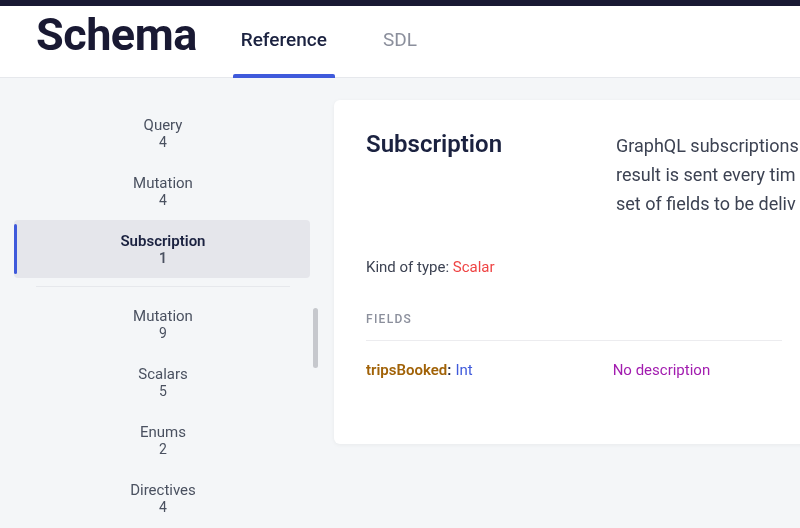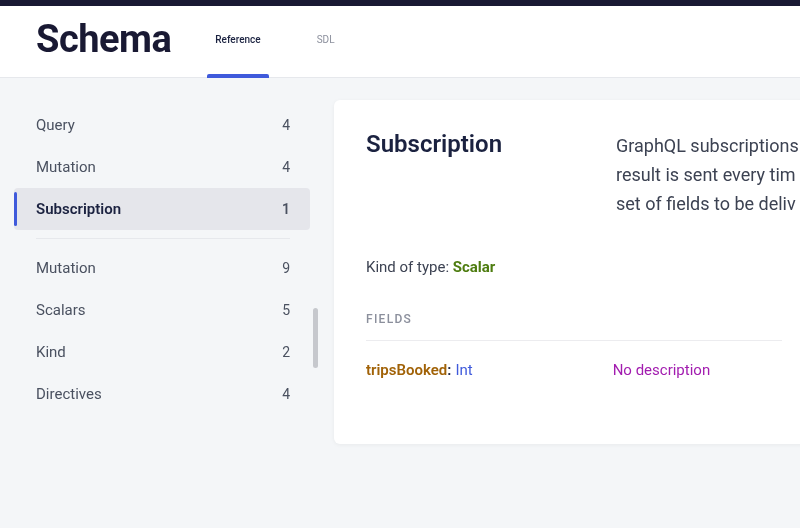--- a/index.html
+++ b/index.html
@@ -18,34 +18,34 @@
     .header {
       background: #ffffff;
       border-bottom: 1px solid #e6e8ec;
       display: flex;
       align-items: flex-end;
       padding: 0 36px 0 36px;
       height: 72px;
       position: relative;
     }
     .page-title {
-      font-size: 38px;
+      font-size: 45px;
       font-weight: 700;
       color: #191933;
       margin-right: 36px;
       margin-bottom: 16px;
       letter-spacing: -0.5px;
     }
     .tabs {
       display: flex;
       align-items: flex-end;
       height: 100%;
     }
     .tab {
-      font-size: 10px;
+      font-size: 19px;
       color: #8b8f9c;
       padding: 0 8px;
       margin-right: 40px;
       height: 100%;
       display: flex;
       align-items: center;
       position: relative;
       cursor: pointer;
       padding-bottom: 4px;
     }
@@ -67,28 +67,29 @@
       display: flex;
       height: calc(528px - 78px);
     }
     .sidebar {
       width: 320px;
       padding: 26px 10px 0 14px;
       position: relative;
     }
     .side-item {
       display: flex;
-      justify-content: space-between;
+      justify-content: flex-start;
       align-items: center;
       padding: 12px 20px 12px 22px;
       font-size: 15px;
       color: #4a5160;
       cursor: pointer;
       border-radius: 4px;
       position: relative;
+      flex-direction: column;
     }
     .side-item .count {
       color: #4a5160;
       font-size: 14px;
     }
     .side-item.selected {
       background: #e5e6eb;
       color: #1b2240;
       font-weight: 600;
     }
@@ -148,23 +149,22 @@
       line-height: 1.6;
       padding-top: 2px;
       white-space: nowrap;
     }
     .kind-row {
       font-size: 15px;
       color: #3c4252;
       margin-bottom: 36px;
     }
     .kind-link {
-      color: #4d7c0f;
-      cursor: pointer;
-      font-weight: bold;
+      color: #ef4444;
+      cursor: pointer;
     }
     .section-label {
       font-size: 12px;
       letter-spacing: 1.3px;
       color: #8b8f9c;
       font-weight: 500;
       margin-bottom: 14px;
     }
     .field-divider {
       height: 1px;
@@ -232,21 +232,21 @@
 
     <div class="side-item">
       <span>Mutation</span>
       <span class="count">9</span>
     </div>
     <div class="side-item">
       <span>Scalars</span>
       <span class="count">5</span>
     </div>
     <div class="side-item">
-      <span>Kind</span>
+      <span>Enums</span>
       <span class="count">2</span>
     </div>
     <div class="side-item">
       <span>Directives</span>
       <span class="count">4</span>
     </div>
 
     <div class="scroll-hint"></div>
   </div>
 

